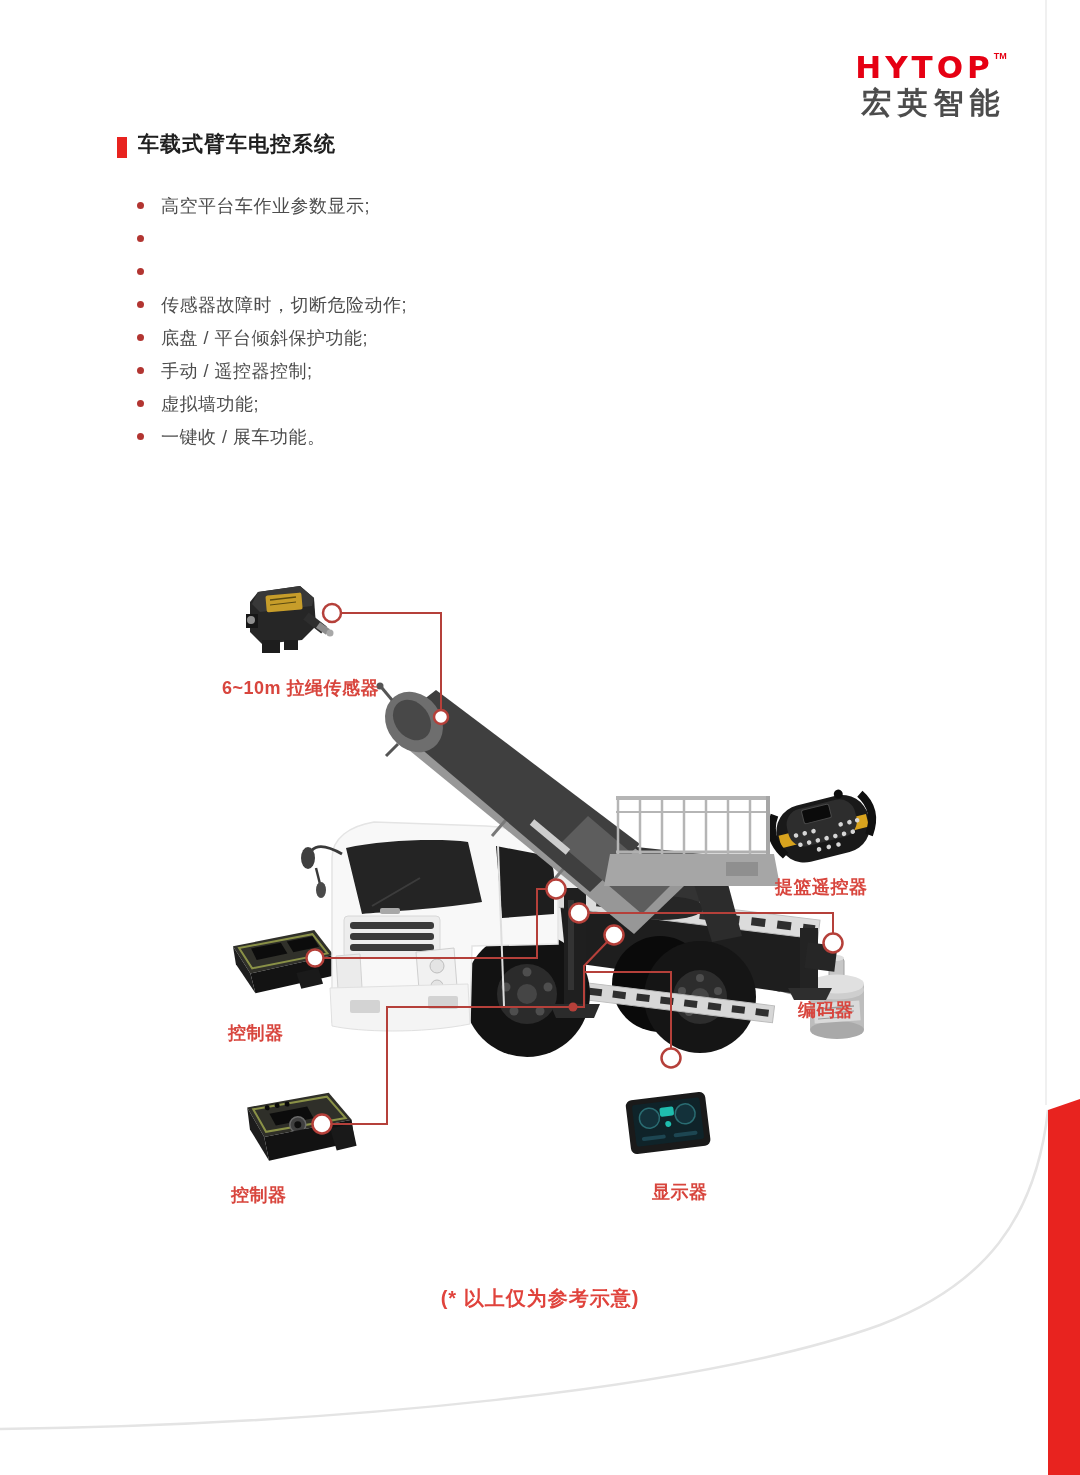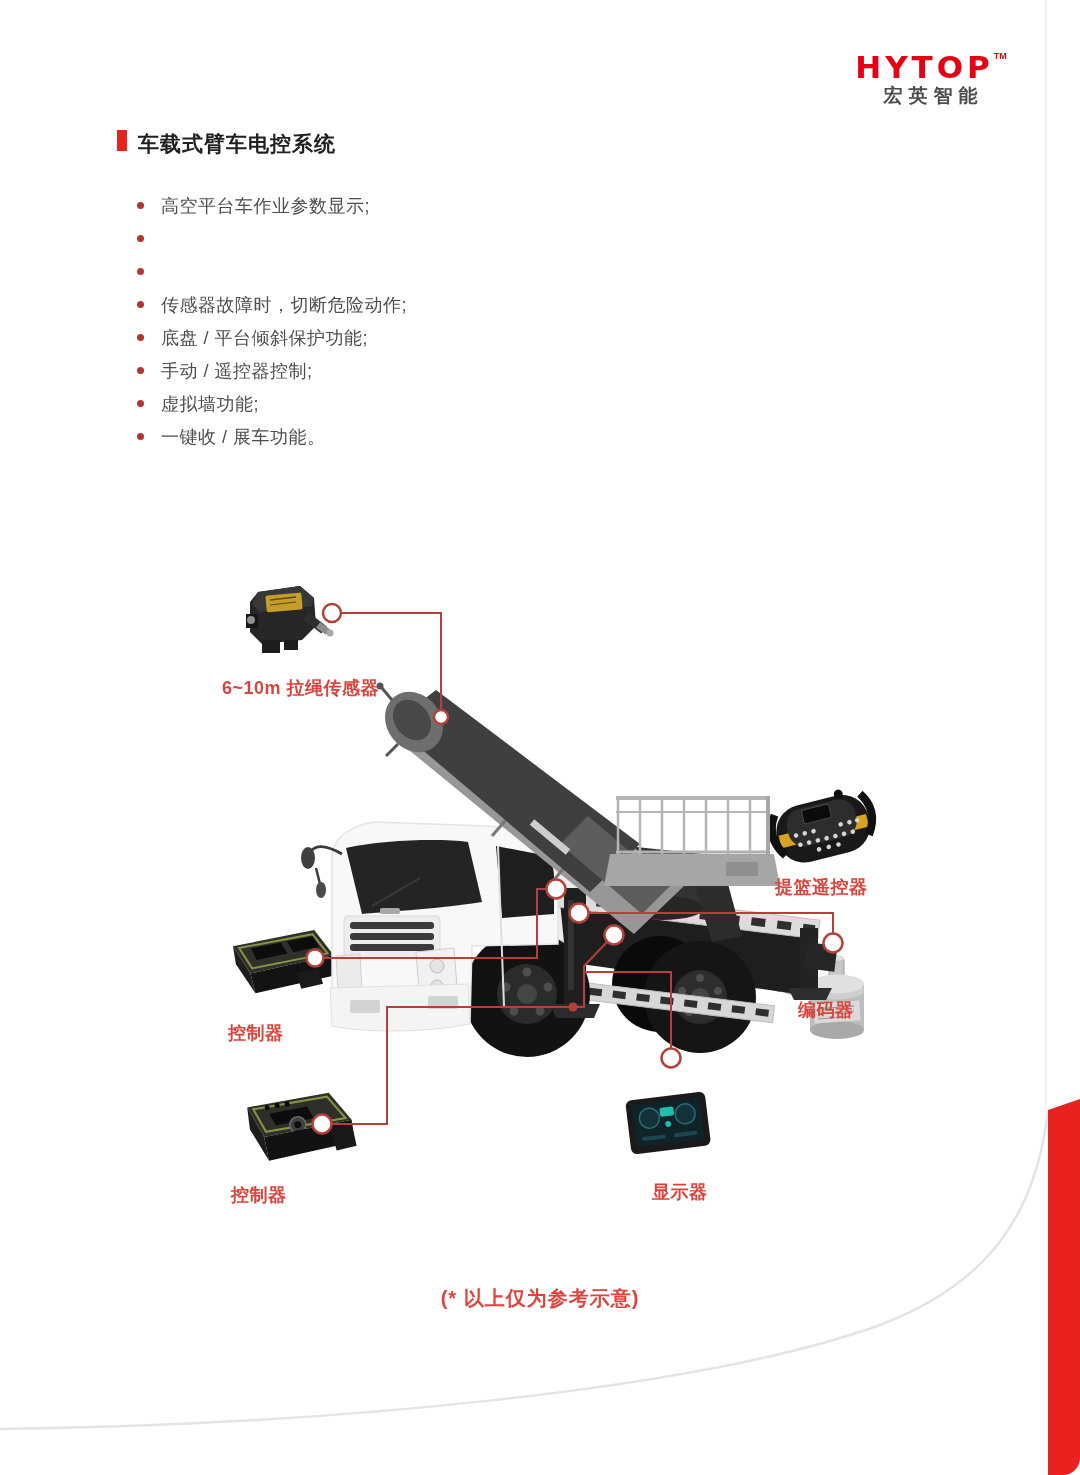--- a/index.html
+++ b/index.html
@@ -1,25 +1,25 @@
 <!DOCTYPE html>
 <html><head>
 <meta charset="utf-8">
 <style>
   html,body{margin:0;padding:0;background:#fff;}
   .page{position:relative;width:1080px;height:1475px;background:#ffffff;overflow:hidden;
-        font-family:"Liberation Sans",sans-serif;border-radius:17px;}
+        font-family:"Liberation Sans",sans-serif;}
   .art{position:absolute;left:0;top:0;width:1080px;height:1475px;}
   
   .logo{position:absolute;left:842px;top:50px;width:178px;text-align:center;line-height:1.1;}
   .logo-brand{font-family:"DejaVu Sans",sans-serif;font-size:31px;font-weight:800;color:#e60013;letter-spacing:4px;}
   .logo-tm{font-size:9px;color:#e60013;vertical-align:top;font-weight:700;position:relative;top:2px;}
-  .logo-sub{font-size:19px;font-weight:700;color:#4c4c4c;letter-spacing:6px;margin-top:2px;padding-left:5px;}
-  
-  .title-row{position:absolute;left:117px;top:130px;display:flex;align-items:flex-start;}
+  .logo-sub{font-size:30px;font-weight:700;color:#4c4c4c;letter-spacing:6px;margin-top:2px;padding-left:5px;}
+  
+  .title-row{position:absolute;left:117px;top:130px;display:flex;align-items:flex-end;}
   .title-bar{width:10px;height:21px;background:#e8231f;margin-right:11px;flex:none;}
   .title-text{font-size:21px;font-weight:700;color:#1f1f1f;margin:0;letter-spacing:1px;}
   
   .features{position:absolute;left:137px;top:189px;list-style:none;margin:0;padding:0;}
   .features li{display:flex;align-items:center;height:33px;text-align:center;}
   .fdot{width:7px;height:7px;border-radius:50%;background:#b23531;margin-right:17px;flex:none;}
   .ftext{font-size:18px;color:#4d4d4d;letter-spacing:.5px;white-space:nowrap;}
   
   .lbl{position:absolute;color:#d8453d;font-weight:700;font-size:18px;white-space:nowrap;letter-spacing:.5px;}
   .lbl-rope{left:222px;top:676px;}

